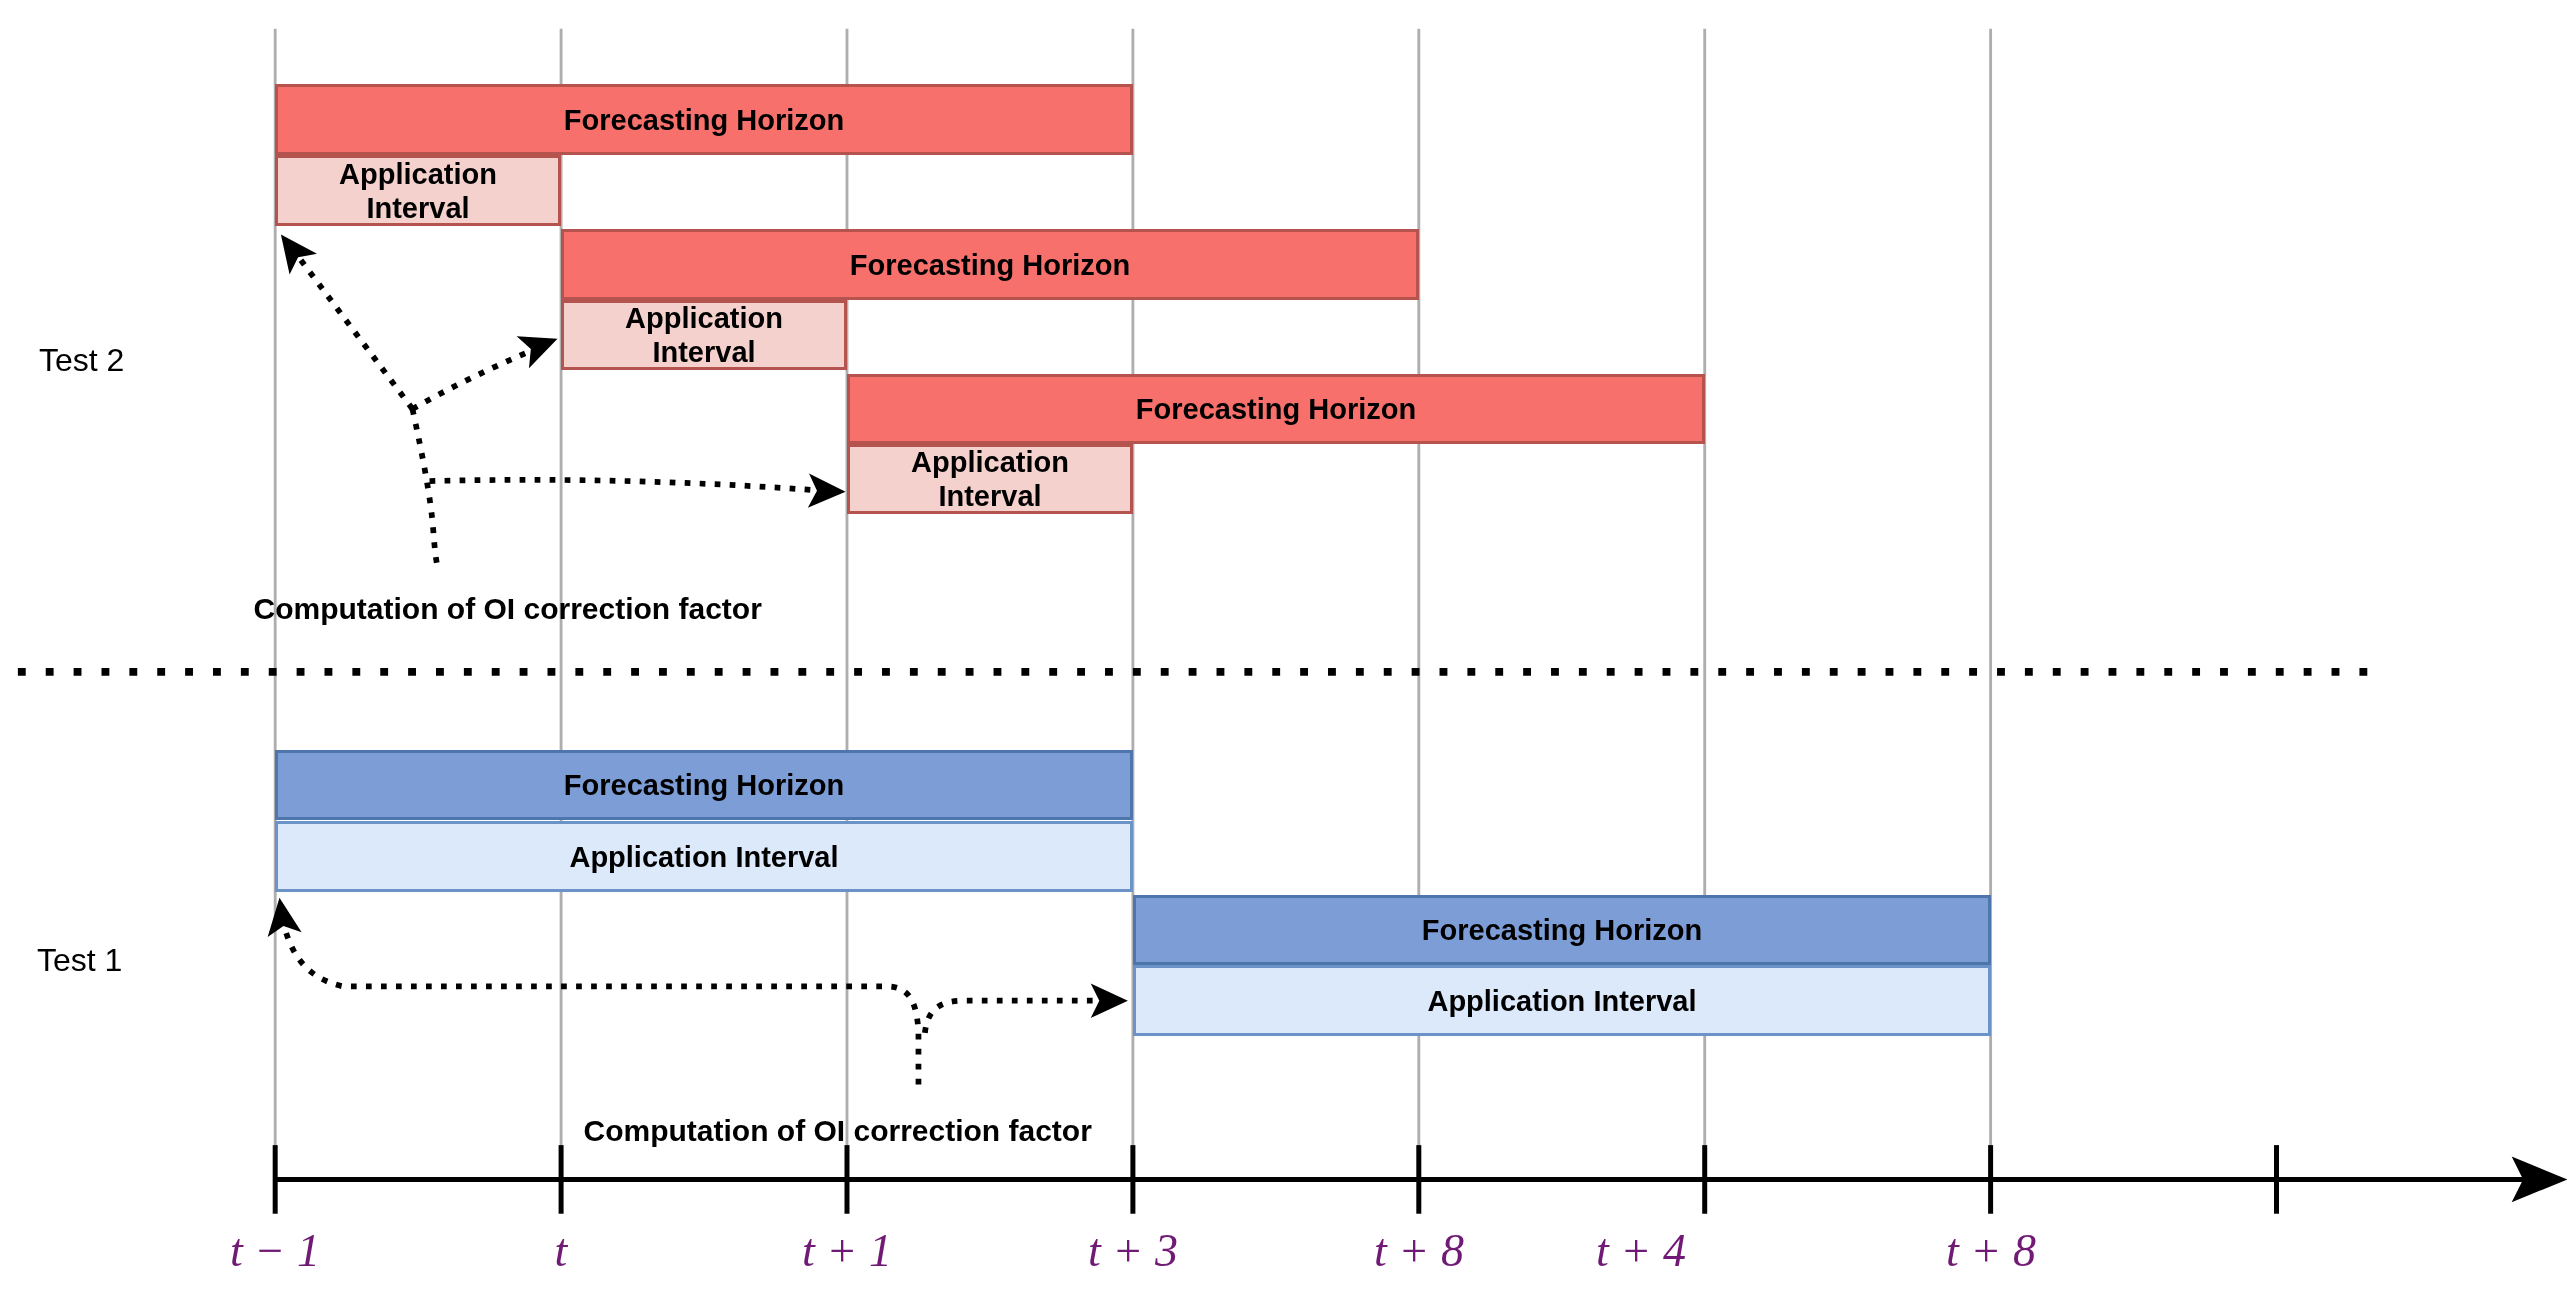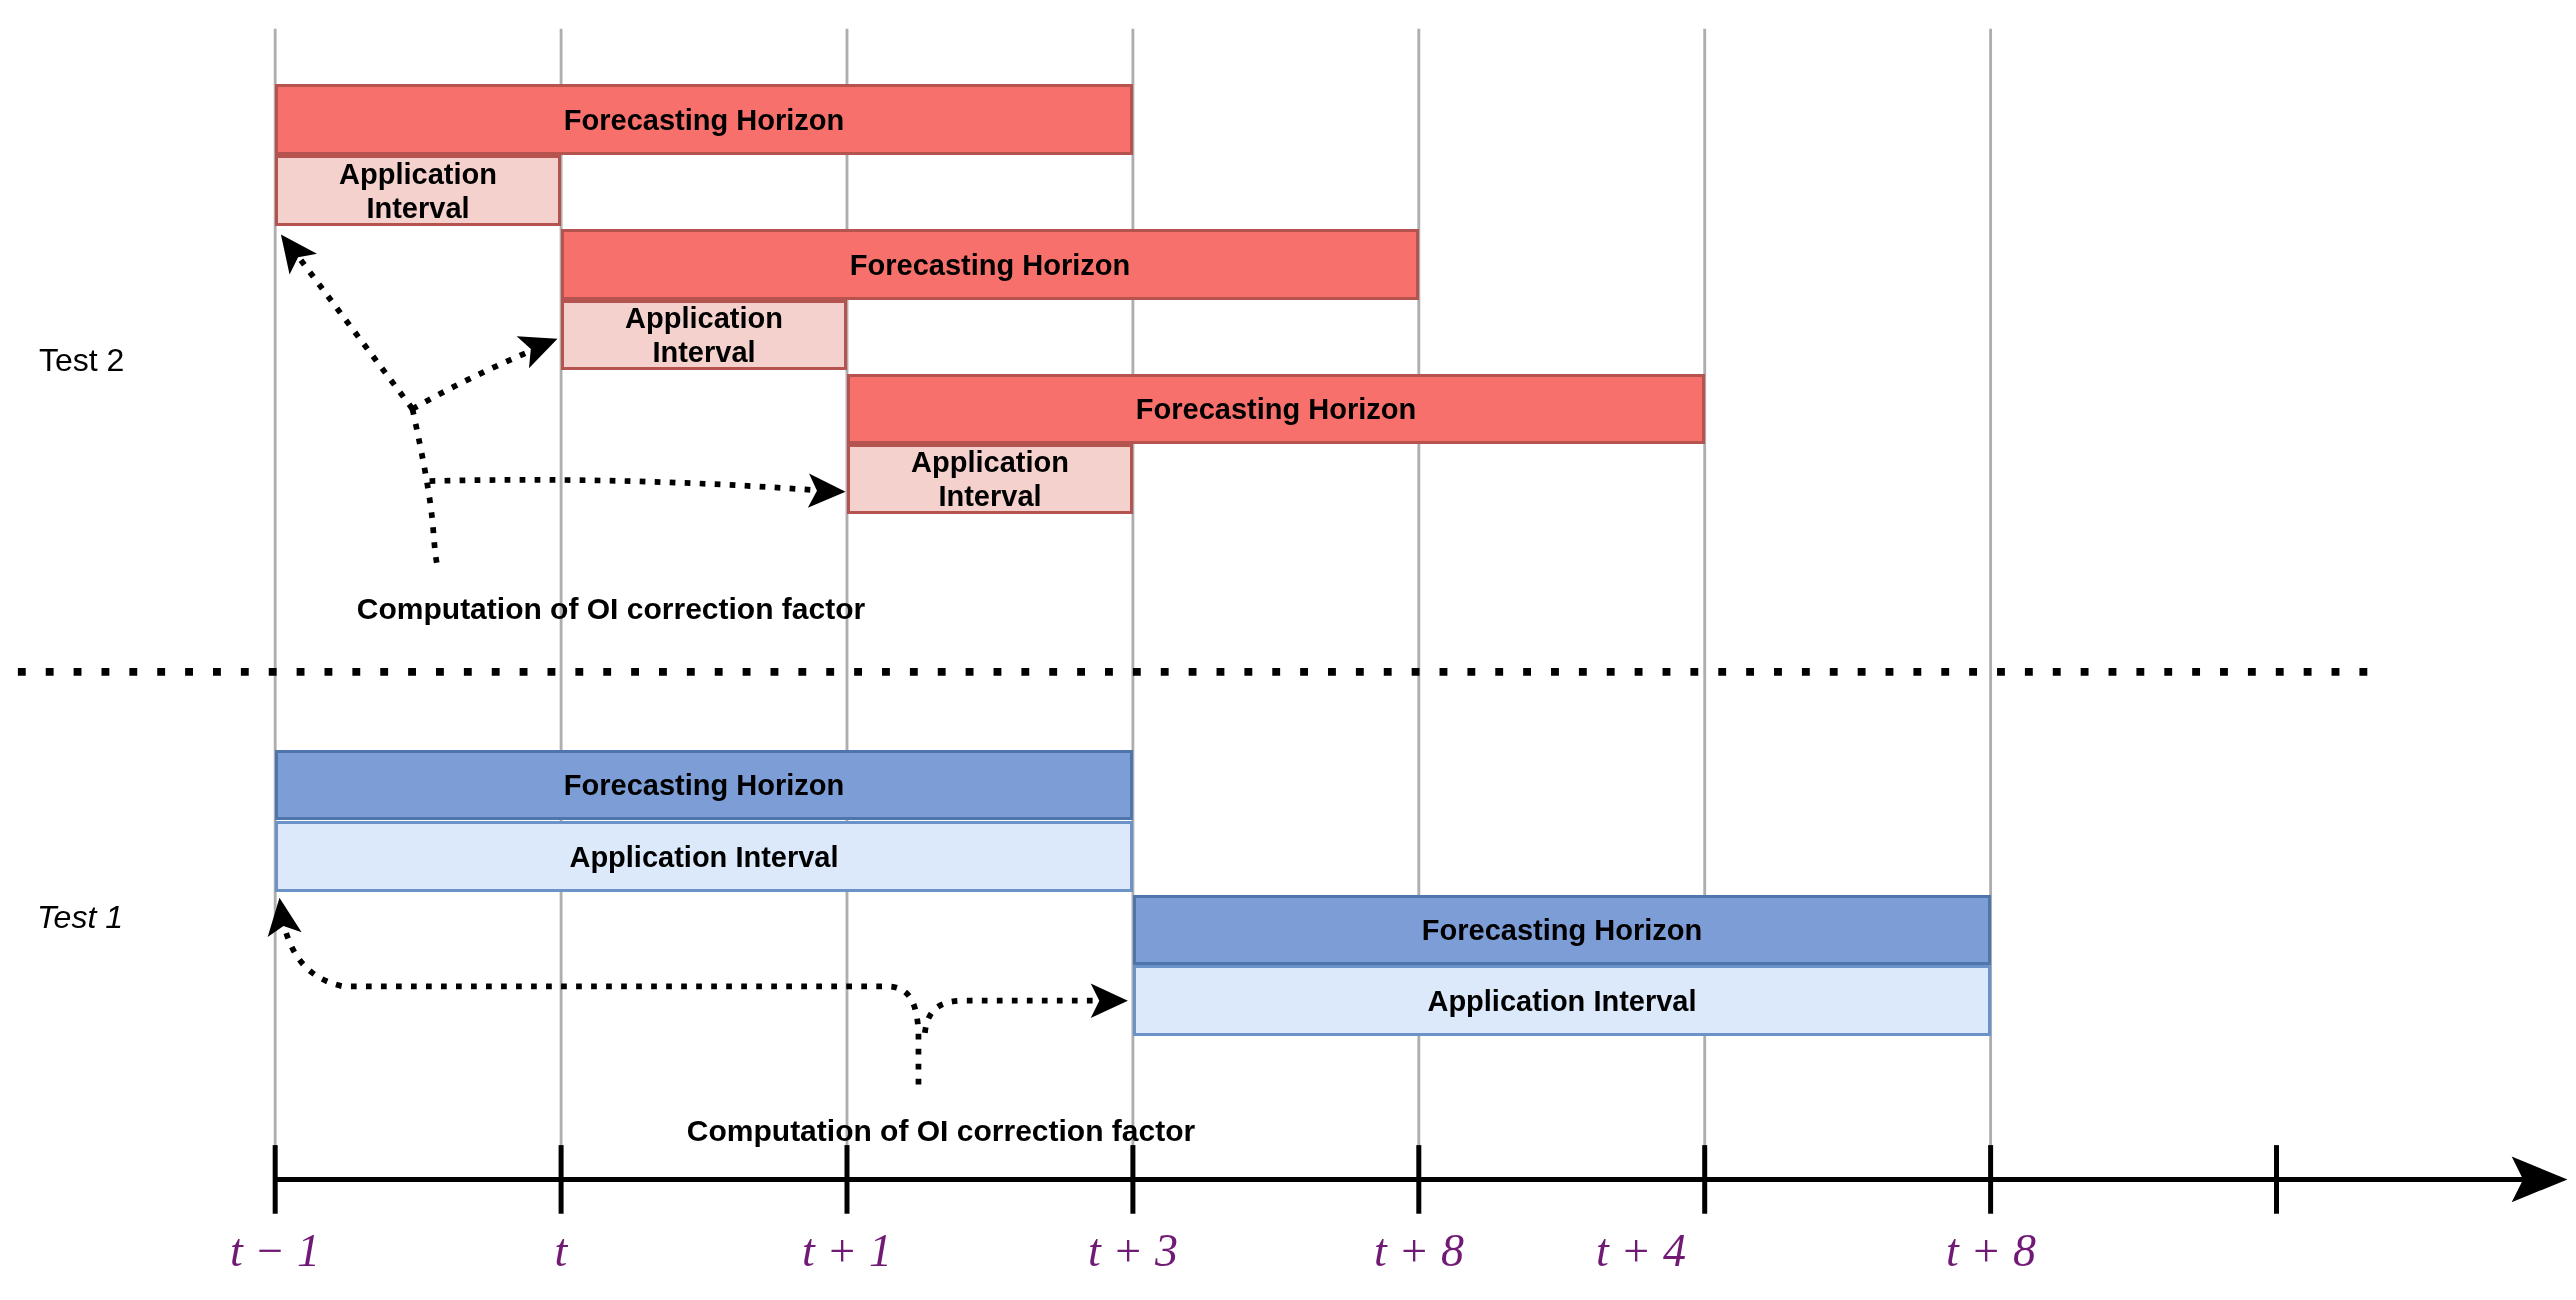--- a/index.html
+++ b/index.html
@@ -31,21 +31,20 @@
   .test-label{
     position:absolute;
     font-size:32px;color:#000;
     transform:translate(0,-50%);
     white-space:nowrap;
   }
   .annotation{
     position:absolute;
     width:715px;
     transform:translate(-50%,-50%);
-    text-align:center;
     font-weight:bold;font-size:30px;color:#000;
     white-space:nowrap;
   }
   .axis-label{
     position:absolute;
     width:243px;
     transform:translateX(-50%);
     text-align:center;
     font-family:"Liberation Serif", serif;
     font-style:italic;
@@ -142,21 +141,21 @@
       </g>
       <g transform="translate(1578,1400)">
         <path d="M0,0 L-52,24 L-40,0 L-52,-24 Z"></path>
       </g>
     </g>
   </svg>
 
   <div id="text-layer">
       <div class="test-label" style="left: 39px; top: 360px;">Test 2</div>
       <div class="annotation" style="left: 611px; top: 609px;">Computation of OI correction factor</div>
-      <div class="test-label" style="left: 37px; top: 917px; font-style: italic;">Test 1</div>
+      <div class="test-label" style="left: 37px; top: 960px;">Test 1</div>
       <div class="annotation" style="left: 941px; top: 1131px;">Computation of OI correction factor</div>
       <div class="axis-label" style="left: 275px; top: 1224px;">t − 1</div>
       <div class="axis-label" style="left: 561px; top: 1224px;">t</div>
       <div class="axis-label" style="left: 847px; top: 1224px;">t + 1</div>
       <div class="axis-label" style="left: 1133px; top: 1224px;">t + 3</div>
       <div class="axis-label" style="left: 1419px; top: 1224px;">t + 8</div>
       <div class="axis-label" style="left: 1641px; top: 1224px;">t + 4</div>
       <div class="axis-label" style="left: 1991px; top: 1224px;">t + 8</div>
     </div>
 </div>

